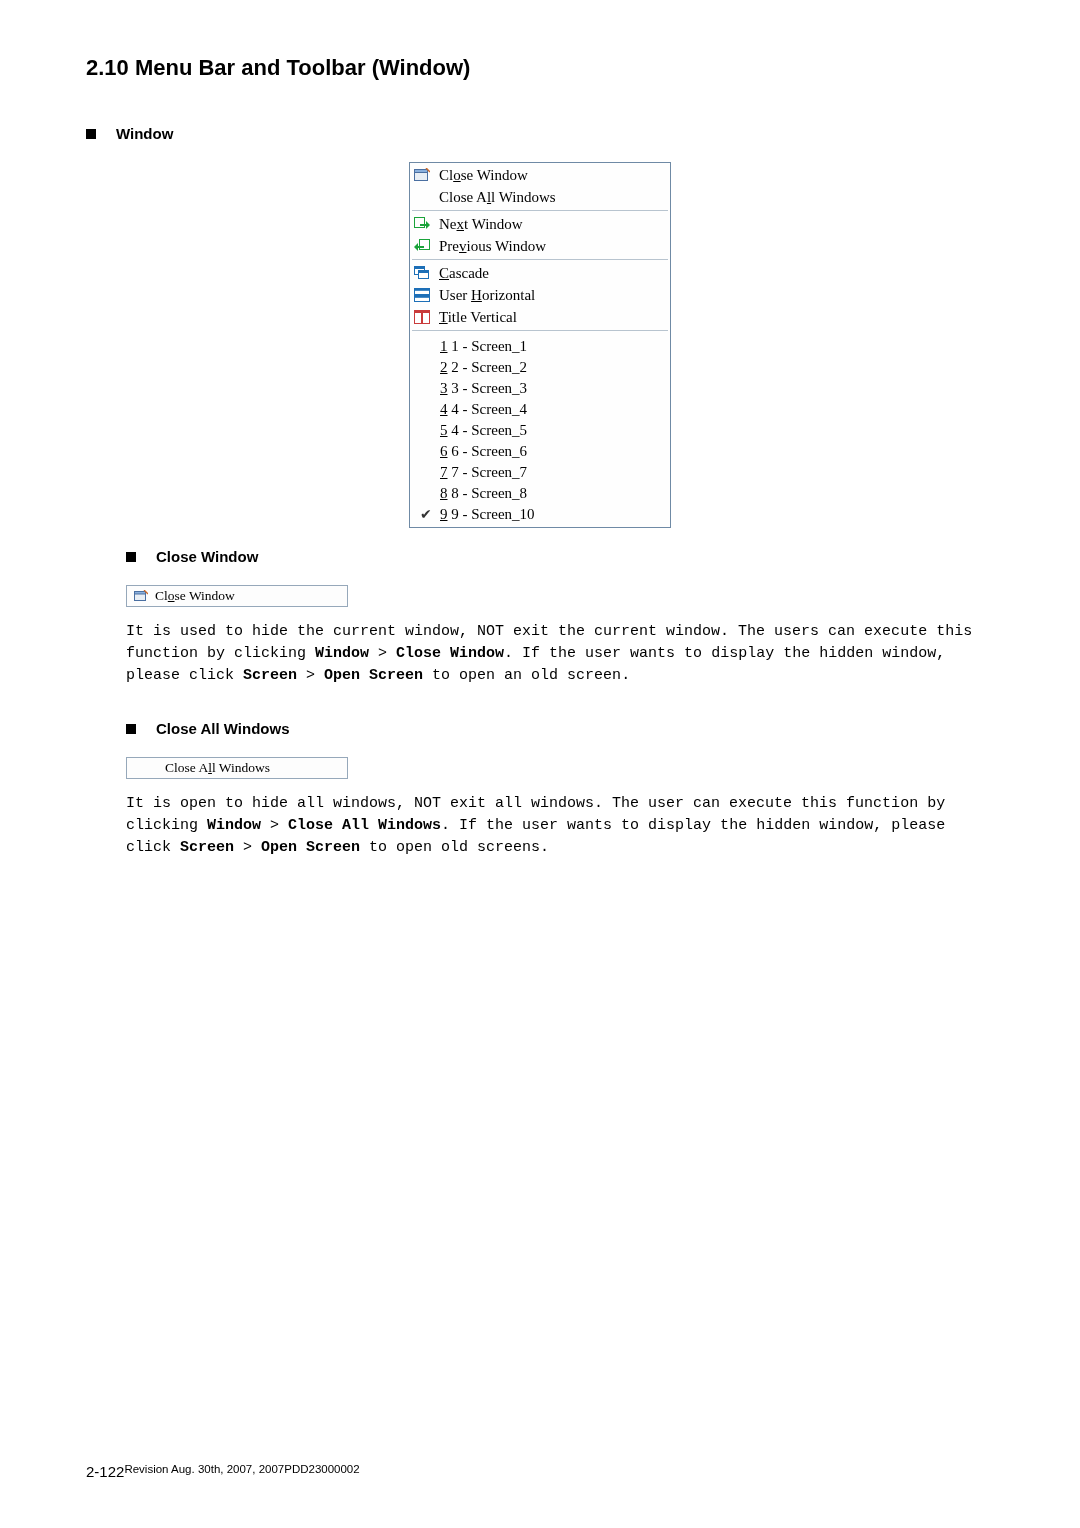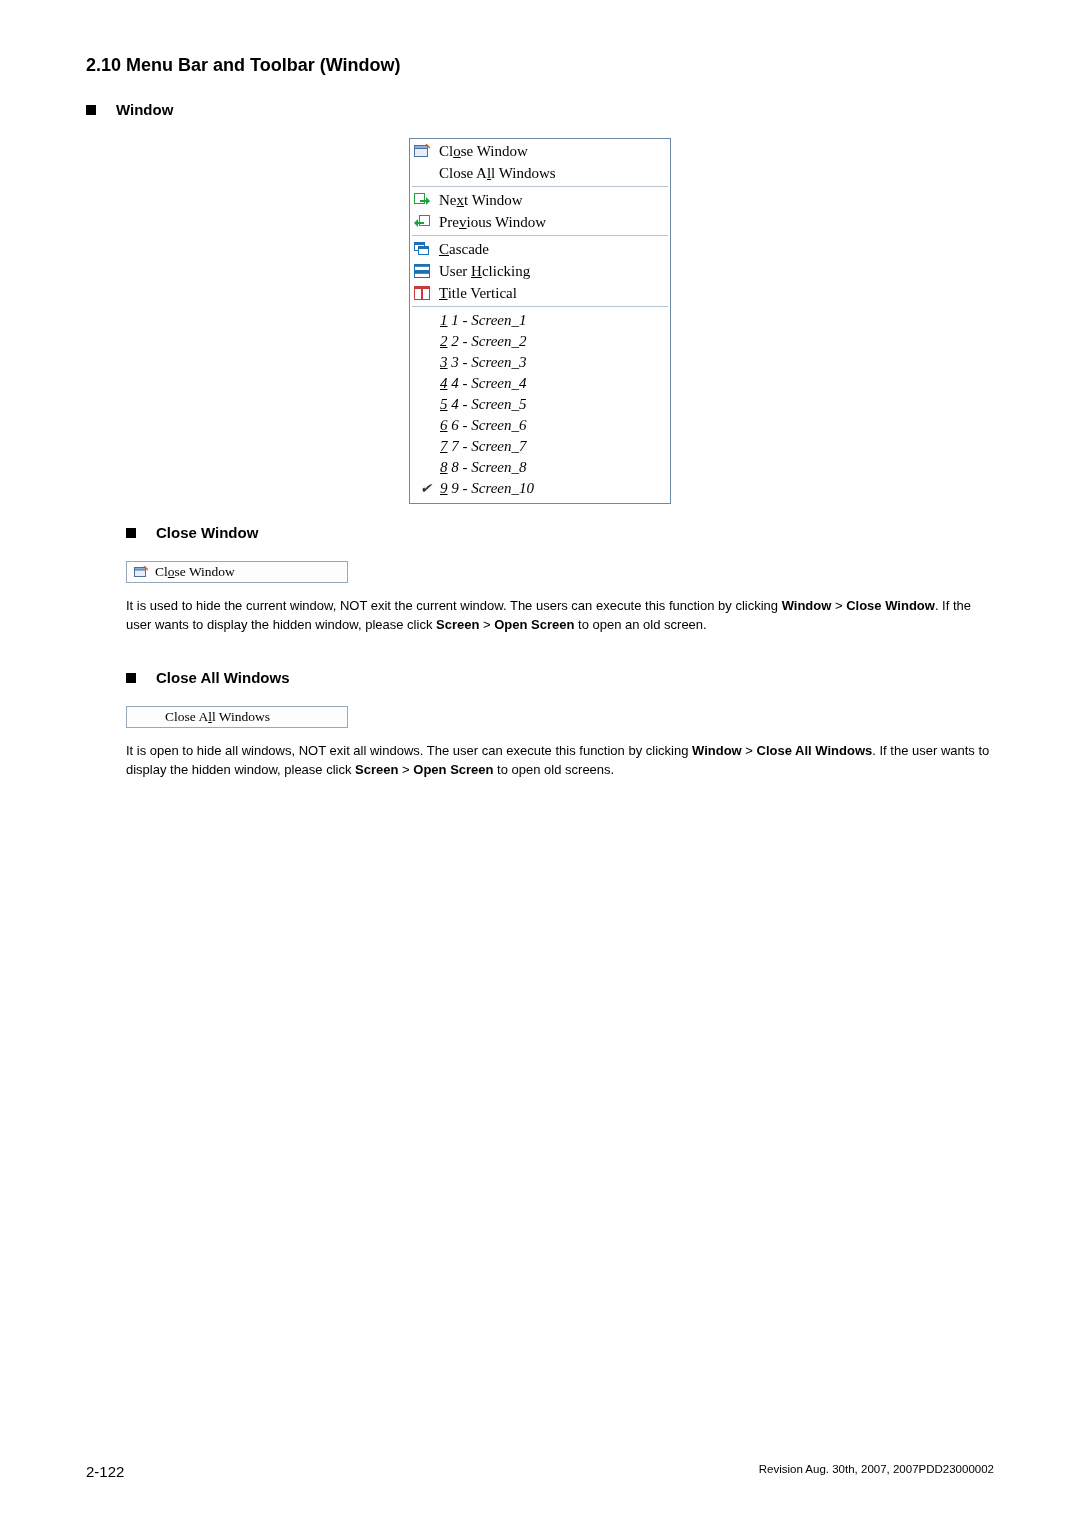--- a/index.html
+++ b/index.html
@@ -9,21 +9,21 @@
       font-family: Arial, Helvetica, sans-serif;
       color: #000;
       position: relative;
     }
     .page { padding: 55px 86px 40px 86px; }
     .crumb {
       font-style: italic; font-weight: bold;
       font-size: 15.5px;
       margin-bottom: 42px;
     }
-    .sec-title { font-weight: bold; font-size: 18px; margin-bottom: 25px; }
+    .sec-title { font-weight: bold; font-size: 22px; margin-bottom: 44px; }
     .bullet-row { display:flex; align-items:flex-start; gap:20px; font-weight:bold; font-size:15px; margin:20px 0 20px 40px; }
     .bullet-sq { width:10px; height:10px; background:#000; margin-top:4px; flex:0 0 10px; }
     .fig-wrap { text-align:center; margin: 10px 0 8px 0; }
     .menu-panel {
       display:inline-block;
       width: 262px;
       border:1px solid #6f8aa5;
       background:#fefefe;
       text-align:left;
       font-family: "Times New Roman", serif;
@@ -35,43 +35,43 @@
       display:flex; align-items:center;
       height:22px;
       padding: 0 6px 0 3px;
       gap:8px;
     }
     .menu-item .ico { width:18px; height:16px; display:flex; align-items:center; justify-content:center; }
     .menu-item .lbl { white-space:nowrap; }
     .menu-item .lbl .u { text-decoration: underline; }
     .hr { height:1px; background:#b8c4cf; margin:1px 2px; }
     .screen-list { padding: 2px 0 4px 0; }
-    .screen-item { display:flex; align-items:center; height:21px; padding-left:10px; gap:6px;font-style:italic; }
+    .screen-item { display:flex; align-items:flex-end; height:21px; padding-left:10px; gap:6px; }
     .screen-item .chk { width:14px; font-size:14px; color:#333; }
     .screen-item .u { text-decoration: underline; }
 
     .fig-caption { text-align:center; font-size:15px; margin:16px 0 22px 0; }
 
     .mini-panel {
       width:222px;
       border:1px solid #96a8ba;
       background:#fdfdfd;
       margin: 4px 0 14px 40px;
       font-family: "Times New Roman", serif;
       display:flex; align-items:center;
       height:22px; padding-left:6px; gap:6px;
       font-size:13.5px;
     }
     .mini-panel .ico { width:16px; height:14px; display:flex; align-items:center; justify-content:center; }
     .mini-panel.noicon .ico { width:26px; }
 
-    .body-text { font-size:13px; line-height:1.45; margin: 10px 0 28px 40px; max-width: 870px; }
+    .body-text { font-size:15px; line-height:1.45; margin: 10px 0 28px 40px; max-width: 870px; font-family: Liberation Mono, monospace; }
     .body-text b { font-weight:bold; }
 
-    .footer { position:absolute; bottom:48px; left:86px; right:86px; display:flex; justify-content:space-between; font-size:13px;gap:48px; }
+    .footer { position:absolute; bottom:48px; left:86px; right:86px; display:flex; justify-content:flex-start; font-size:13px; }
     .footer .left { font-size:15px; }
     .footer .right { font-size:11.5px; }
 
     
     svg { display:block; }
   </style>
 </head>
 <body>
 
 <div class="page">
@@ -140,21 +140,21 @@
         </div>
         <div class="menu-item">
           <span class="ico">
             <svg width="16" height="14">
                 <rect x="0.5" y="0.5" width="15" height="6" fill="#fff" stroke="#1d6fb7"></rect>
                 <rect x="0.5" y="0.5" width="15" height="2.3" fill="#1d6fb7"></rect>
                 <rect x="0.5" y="7.5" width="15" height="6" fill="#fff" stroke="#1d6fb7"></rect>
                 <rect x="0.5" y="7.5" width="15" height="2.3" fill="#1d6fb7"></rect>
               </svg>
           </span>
-          <span class="lbl"><span>User </span><span class="u">H</span><span>clicking</span></span>
+          <span class="lbl"><span>User </span><span class="u">H</span><span>orizontal</span></span>
         </div>
         <div class="menu-item">
           <span class="ico">
             <svg width="16" height="14">
                 <rect x="0.5" y="0.5" width="7" height="13" fill="#fff" stroke="#c93a3a"></rect>
                 <rect x="0.5" y="0.5" width="7" height="2.5" fill="#c93a3a"></rect>
                 <rect x="8.5" y="0.5" width="7" height="13" fill="#fff" stroke="#c93a3a"></rect>
                 <rect x="8.5" y="0.5" width="7" height="2.5" fill="#c93a3a"></rect>
               </svg>
           </span>

